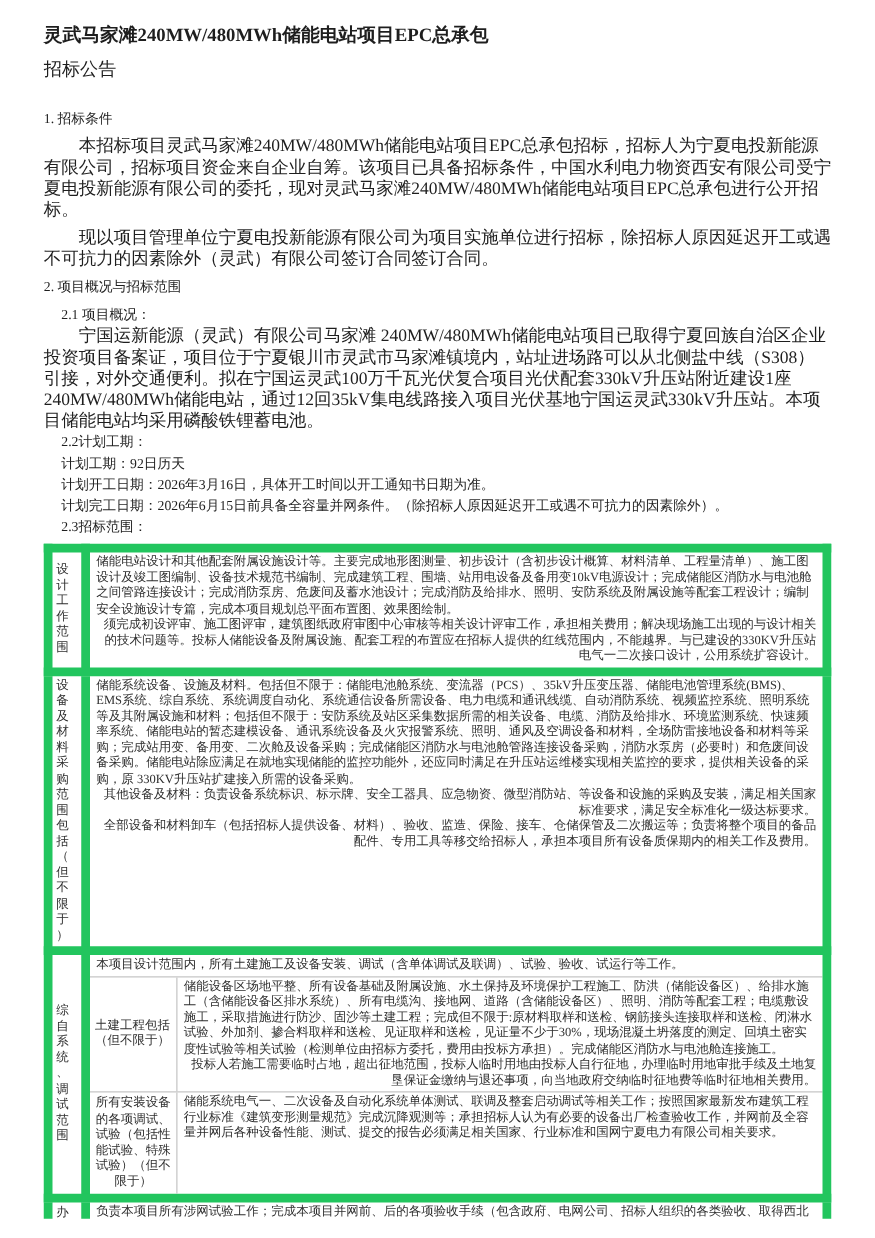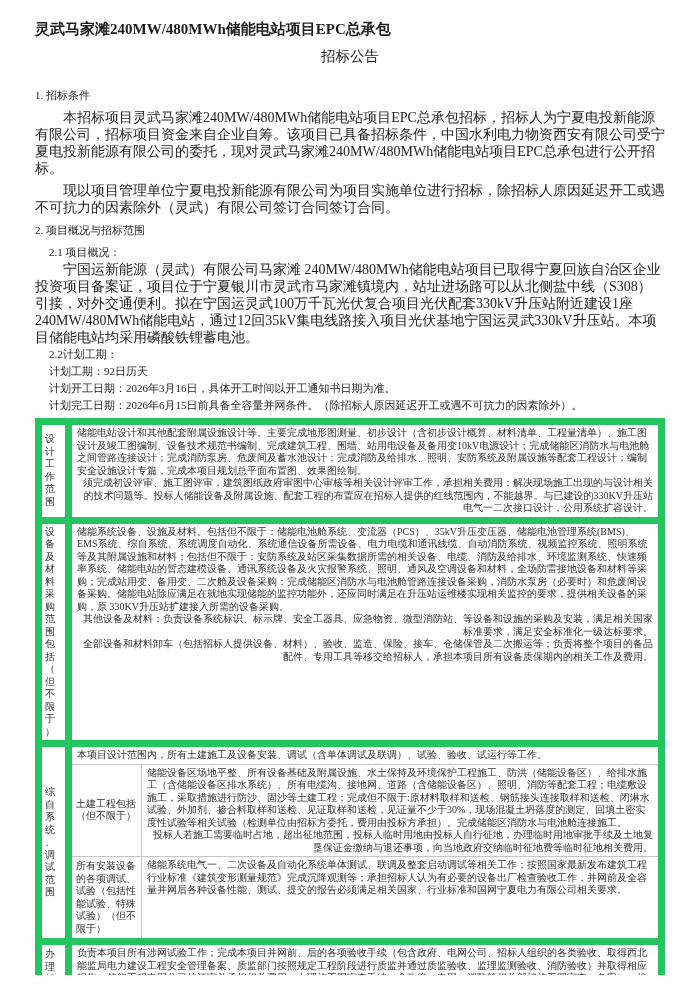--- a/index.html
+++ b/index.html
@@ -2,40 +2,40 @@
 <html><head>
 <meta charset="utf-8">
 <style>
   html,body{margin:0;padding:0;}
   body{
     width:700px;height:990px;overflow:hidden;background:#ffffff;
     font-family:"Liberation Serif","DejaVu Serif",serif;color:#1e1e1e;
   }
   .page{padding:18px 35px 0 35px;height:957px;overflow:hidden;}
   .doc-title{font-size:15px;font-weight:bold;text-align:left;line-height:22px;margin:0;}
-  .doc-subtitle{font-size:14.5px;font-weight:normal;text-align:center;line-height:22px;margin:5px 0 0 0;}
+  .doc-subtitle{font-size:14.5px;font-weight:normal;line-height:22px;margin:5px 0 0 0;}
   .h-num{font-size:11px;line-height:17px;margin:0;}
   .h1-space{margin-top:20px;}
   .h2-space{margin-top:6px;}
   .bp{font-size:14px;line-height:17px;margin:5px 0 0 0;text-indent:2em;}
   .line-ind{font-size:11px;line-height:17px;margin:0 0 0 14px;}
   .doc-table{width:100%;border-collapse:collapse;table-layout:fixed;margin-top:4px;
     font-size:10px;line-height:12.5px;color:#2e2e2e;}
   .doc-table td{border:7px solid #22c55e;vertical-align:top;padding:2px 5px;}
   td.lbl{width:30px;box-sizing:border-box;padding:2px 3px;vertical-align:middle;
     word-break:break-all;line-break:anywhere;}
   td.lbl-top{vertical-align:top;padding-top:3px;}
   td.nested{padding:0;}
   .tp{margin:0;}
   .tp + .tp{text-align:right;}
   .intro-row{padding:2px 5px;}
   .subrow{display:flex;align-items:stretch;border-top:1px solid #c6c6c6;}
   .sublbl{width:70px;box-sizing:border-box;flex:0 0 70px;border-right:1px solid #c6c6c6;
     padding:3px 4px;display:flex;align-items:center;word-break:break-all;line-break:anywhere;}
-  .subrow.top-align .sublbl{align-items:flex-start;}
+  .subrow.top-align .sublbl{align-items:flex-start;text-align:center;}
   .subcontent{flex:1 1 auto;padding:2px 5px;}
   .pad-top-cell{padding-top:20px;}
 </style>
 </head>
 <body>
 
 <div class="page">
 
   <p class="doc-title">灵武马家滩240MW/480MWh储能电站项目EPC总承包</p>
   <p class="doc-subtitle">招标公告</p>
@@ -44,20 +44,21 @@
   <p class="bp">本招标项目灵武马家滩240MW/480MWh储能电站项目EPC总承包招标，招标人为宁夏电投新能源有限公司，招标项目资金来自企业自筹。该项目已具备招标条件，中国水利电力物资西安有限公司受宁夏电投新能源有限公司的委托，现对灵武马家滩240MW/480MWh储能电站项目EPC总承包进行公开招标。</p>
   <p class="bp">现以项目管理单位宁夏电投新能源有限公司为项目实施单位进行招标，除招标人原因延迟开工或遇不可抗力的因素除外（灵武）有限公司签订合同签订合同。</p>
 
   <p class="h-num h2-space">2. 项目概况与招标范围</p>
   <p class="line-ind" style="margin-top:5px;">2.1 项目概况：</p>
   <p class="bp" style="margin-top:0;">宁国运新能源（灵武）有限公司马家滩 240MW/480MWh储能电站项目已取得宁夏回族自治区企业投资项目备案证，项目位于宁夏银川市灵武市马家滩镇境内，站址进场路可以从北侧盐中线（S308）引接，对外交通便利。拟在宁国运灵武100万千瓦光伏复合项目光伏配套330kV升压站附近建设1座240MW/480MWh储能电站，通过12回35kV集电线路接入项目光伏基地宁国运灵武330kV升压站。本项目储能电站均采用磷酸铁锂蓄电池。</p>
   <p class="line-ind">2.2计划工期：</p>
   <p class="line-ind">计划工期：92日历天</p>
   <p class="line-ind">计划开工日期：2026年3月16日，具体开工时间以开工通知书日期为准。</p>
   <p class="line-ind">计划完工日期：2026年6月15日前具备全容量并网条件。（除招标人原因延迟开工或遇不可抗力的因素除外）。</p>
+  <p class="line-ind">2.3招标范围：</p>
 
   <table class="doc-table">
     <tbody>
         <tr>
       <td class="lbl">设计工作范围</td>
       <td>
         <p class="tp">储能电站设计和其他配套附属设施设计等。主要完成地形图测量、初步设计（含初步设计概算、材料清单、工程量清单）、施工图设计及竣工图编制、设备技术规范书编制、完成建筑工程、围墙、站用电设备及备用变10kV电源设计；完成储能区消防水与电池舱之间管路连接设计；完成消防泵房、危废间及蓄水池设计；完成消防及给排水、照明、安防系统及附属设施等配套工程设计；编制安全设施设计专篇，完成本项目规划总平面布置图、效果图绘制。</p>
         <p class="tp">须完成初设评审、施工图评审，建筑图纸政府审图中心审核等相关设计评审工作，承担相关费用；解决现场施工出现的与设计相关的技术问题等。投标人储能设备及附属设施、配套工程的布置应在招标人提供的红线范围内，不能越界。与已建设的330KV升压站电气一二次接口设计，公用系统扩容设计。</p>
       </td>
     </tr>

